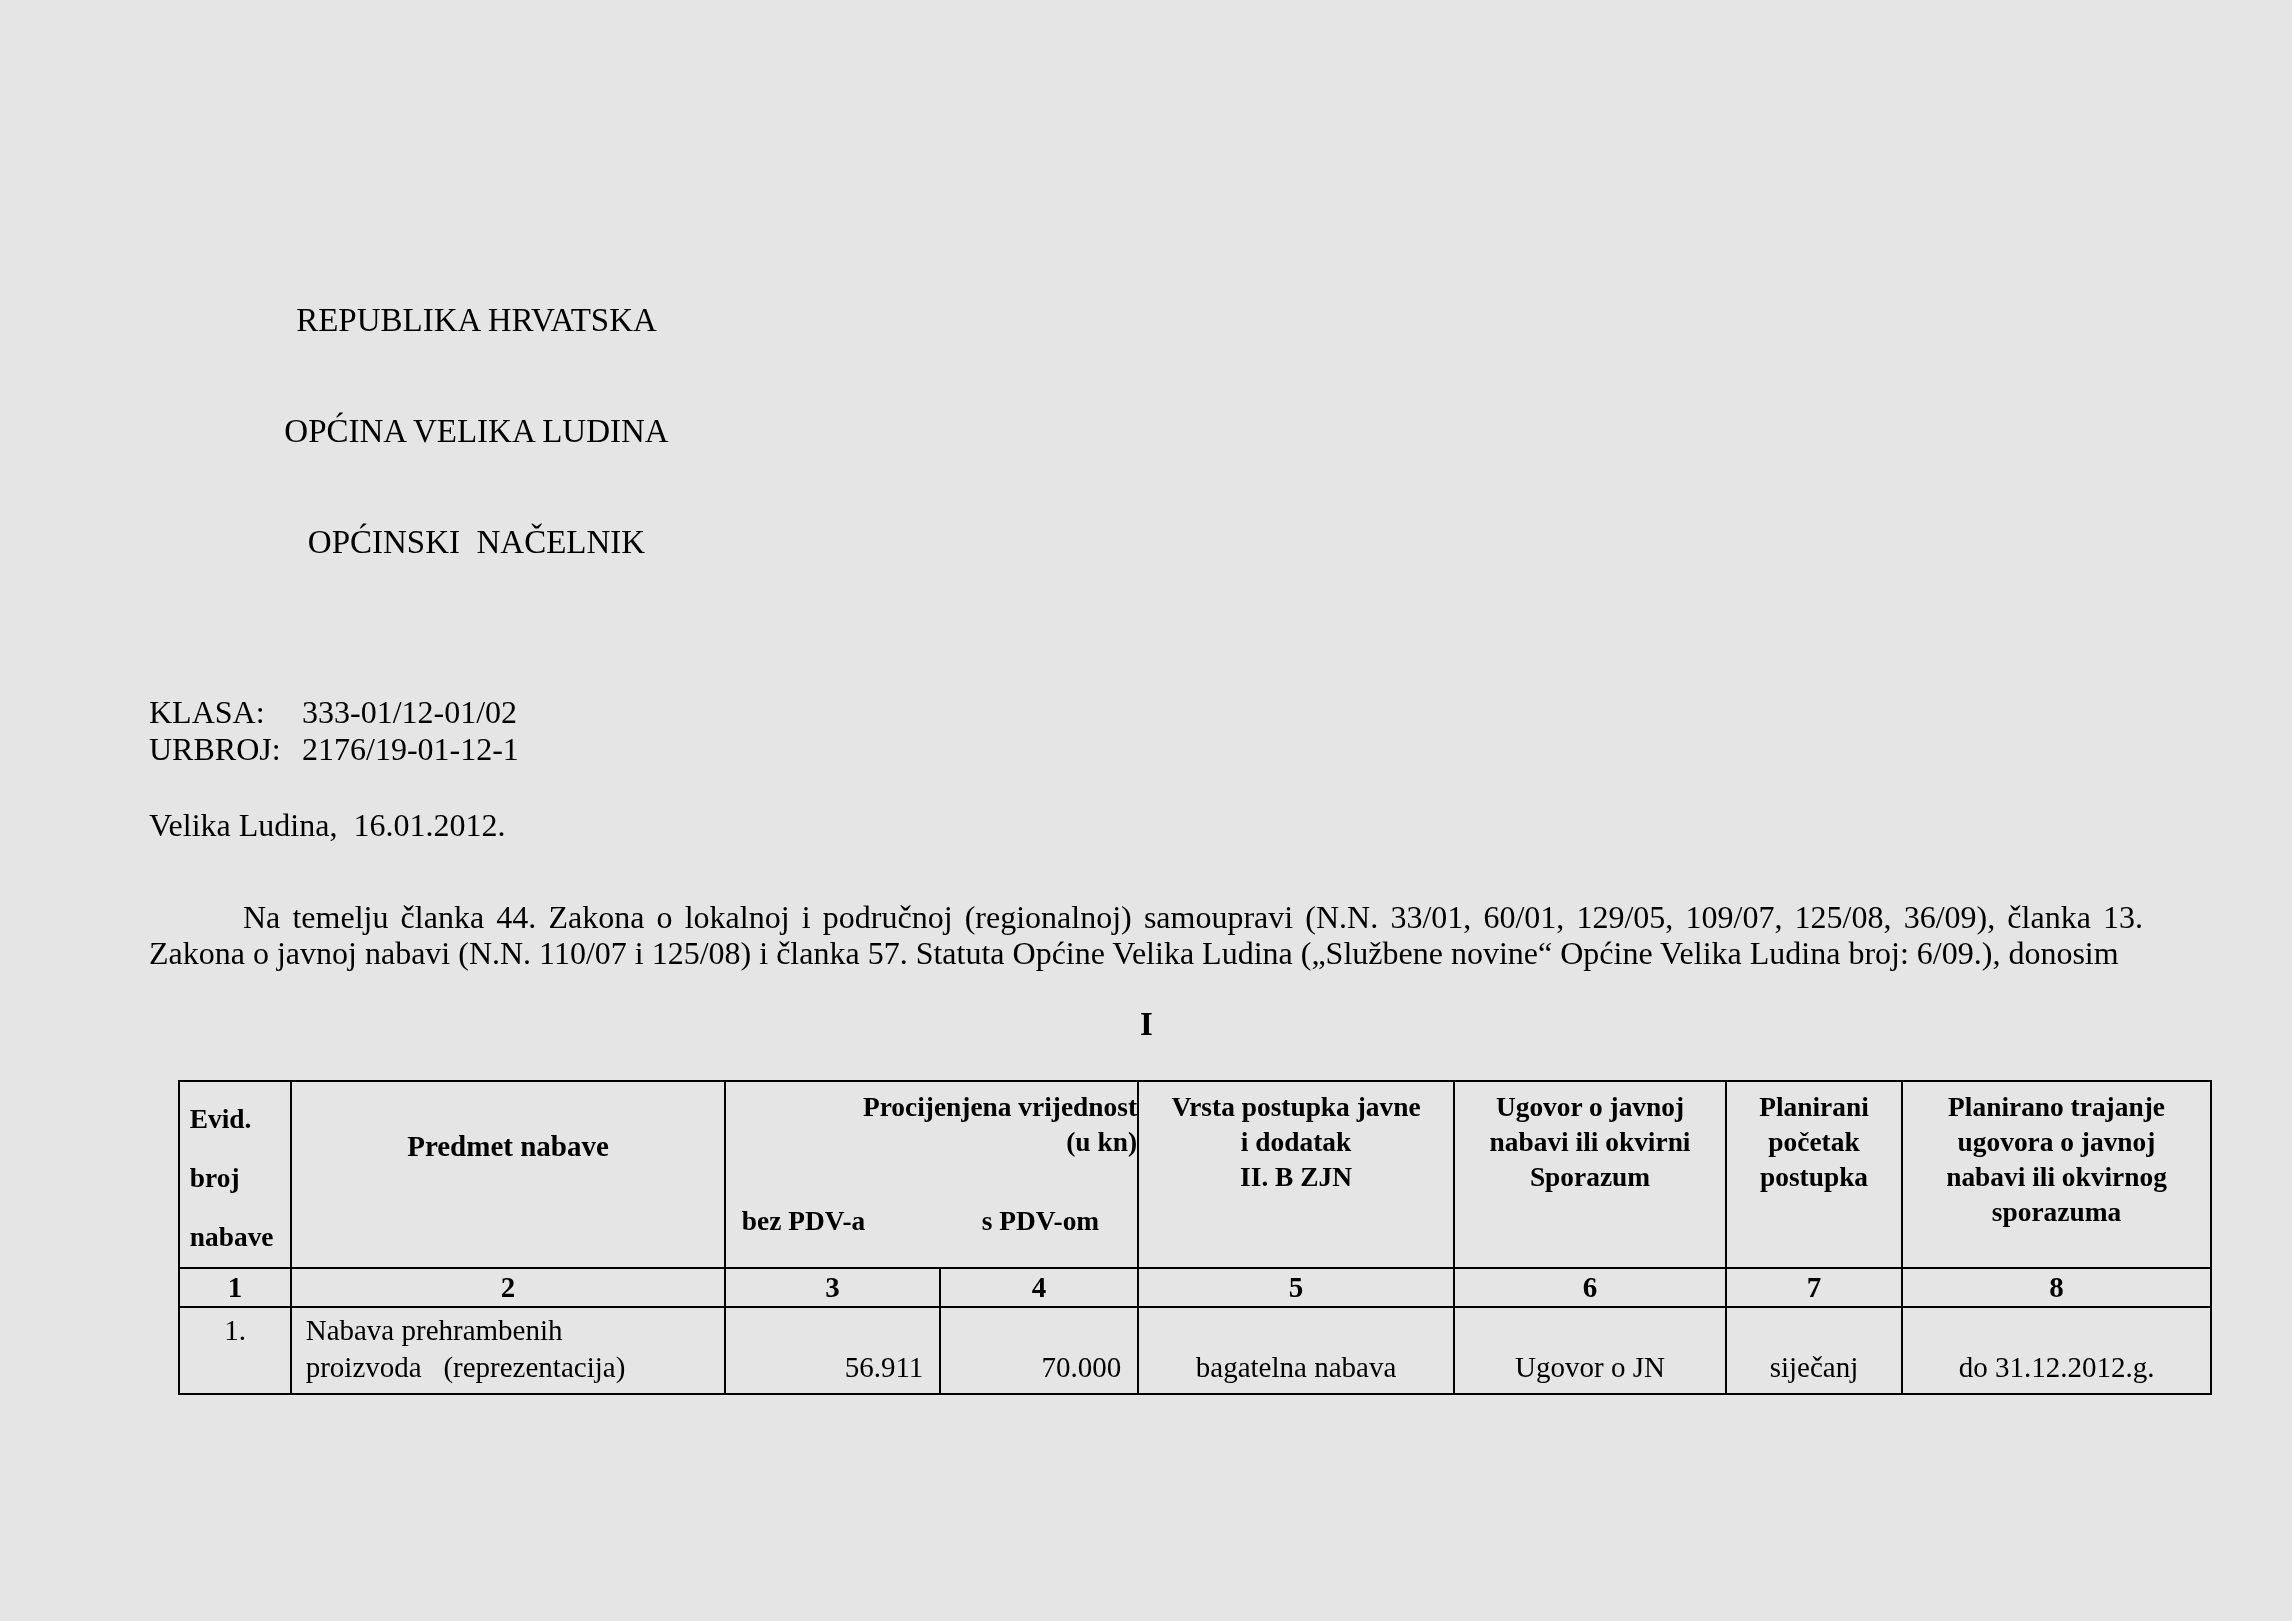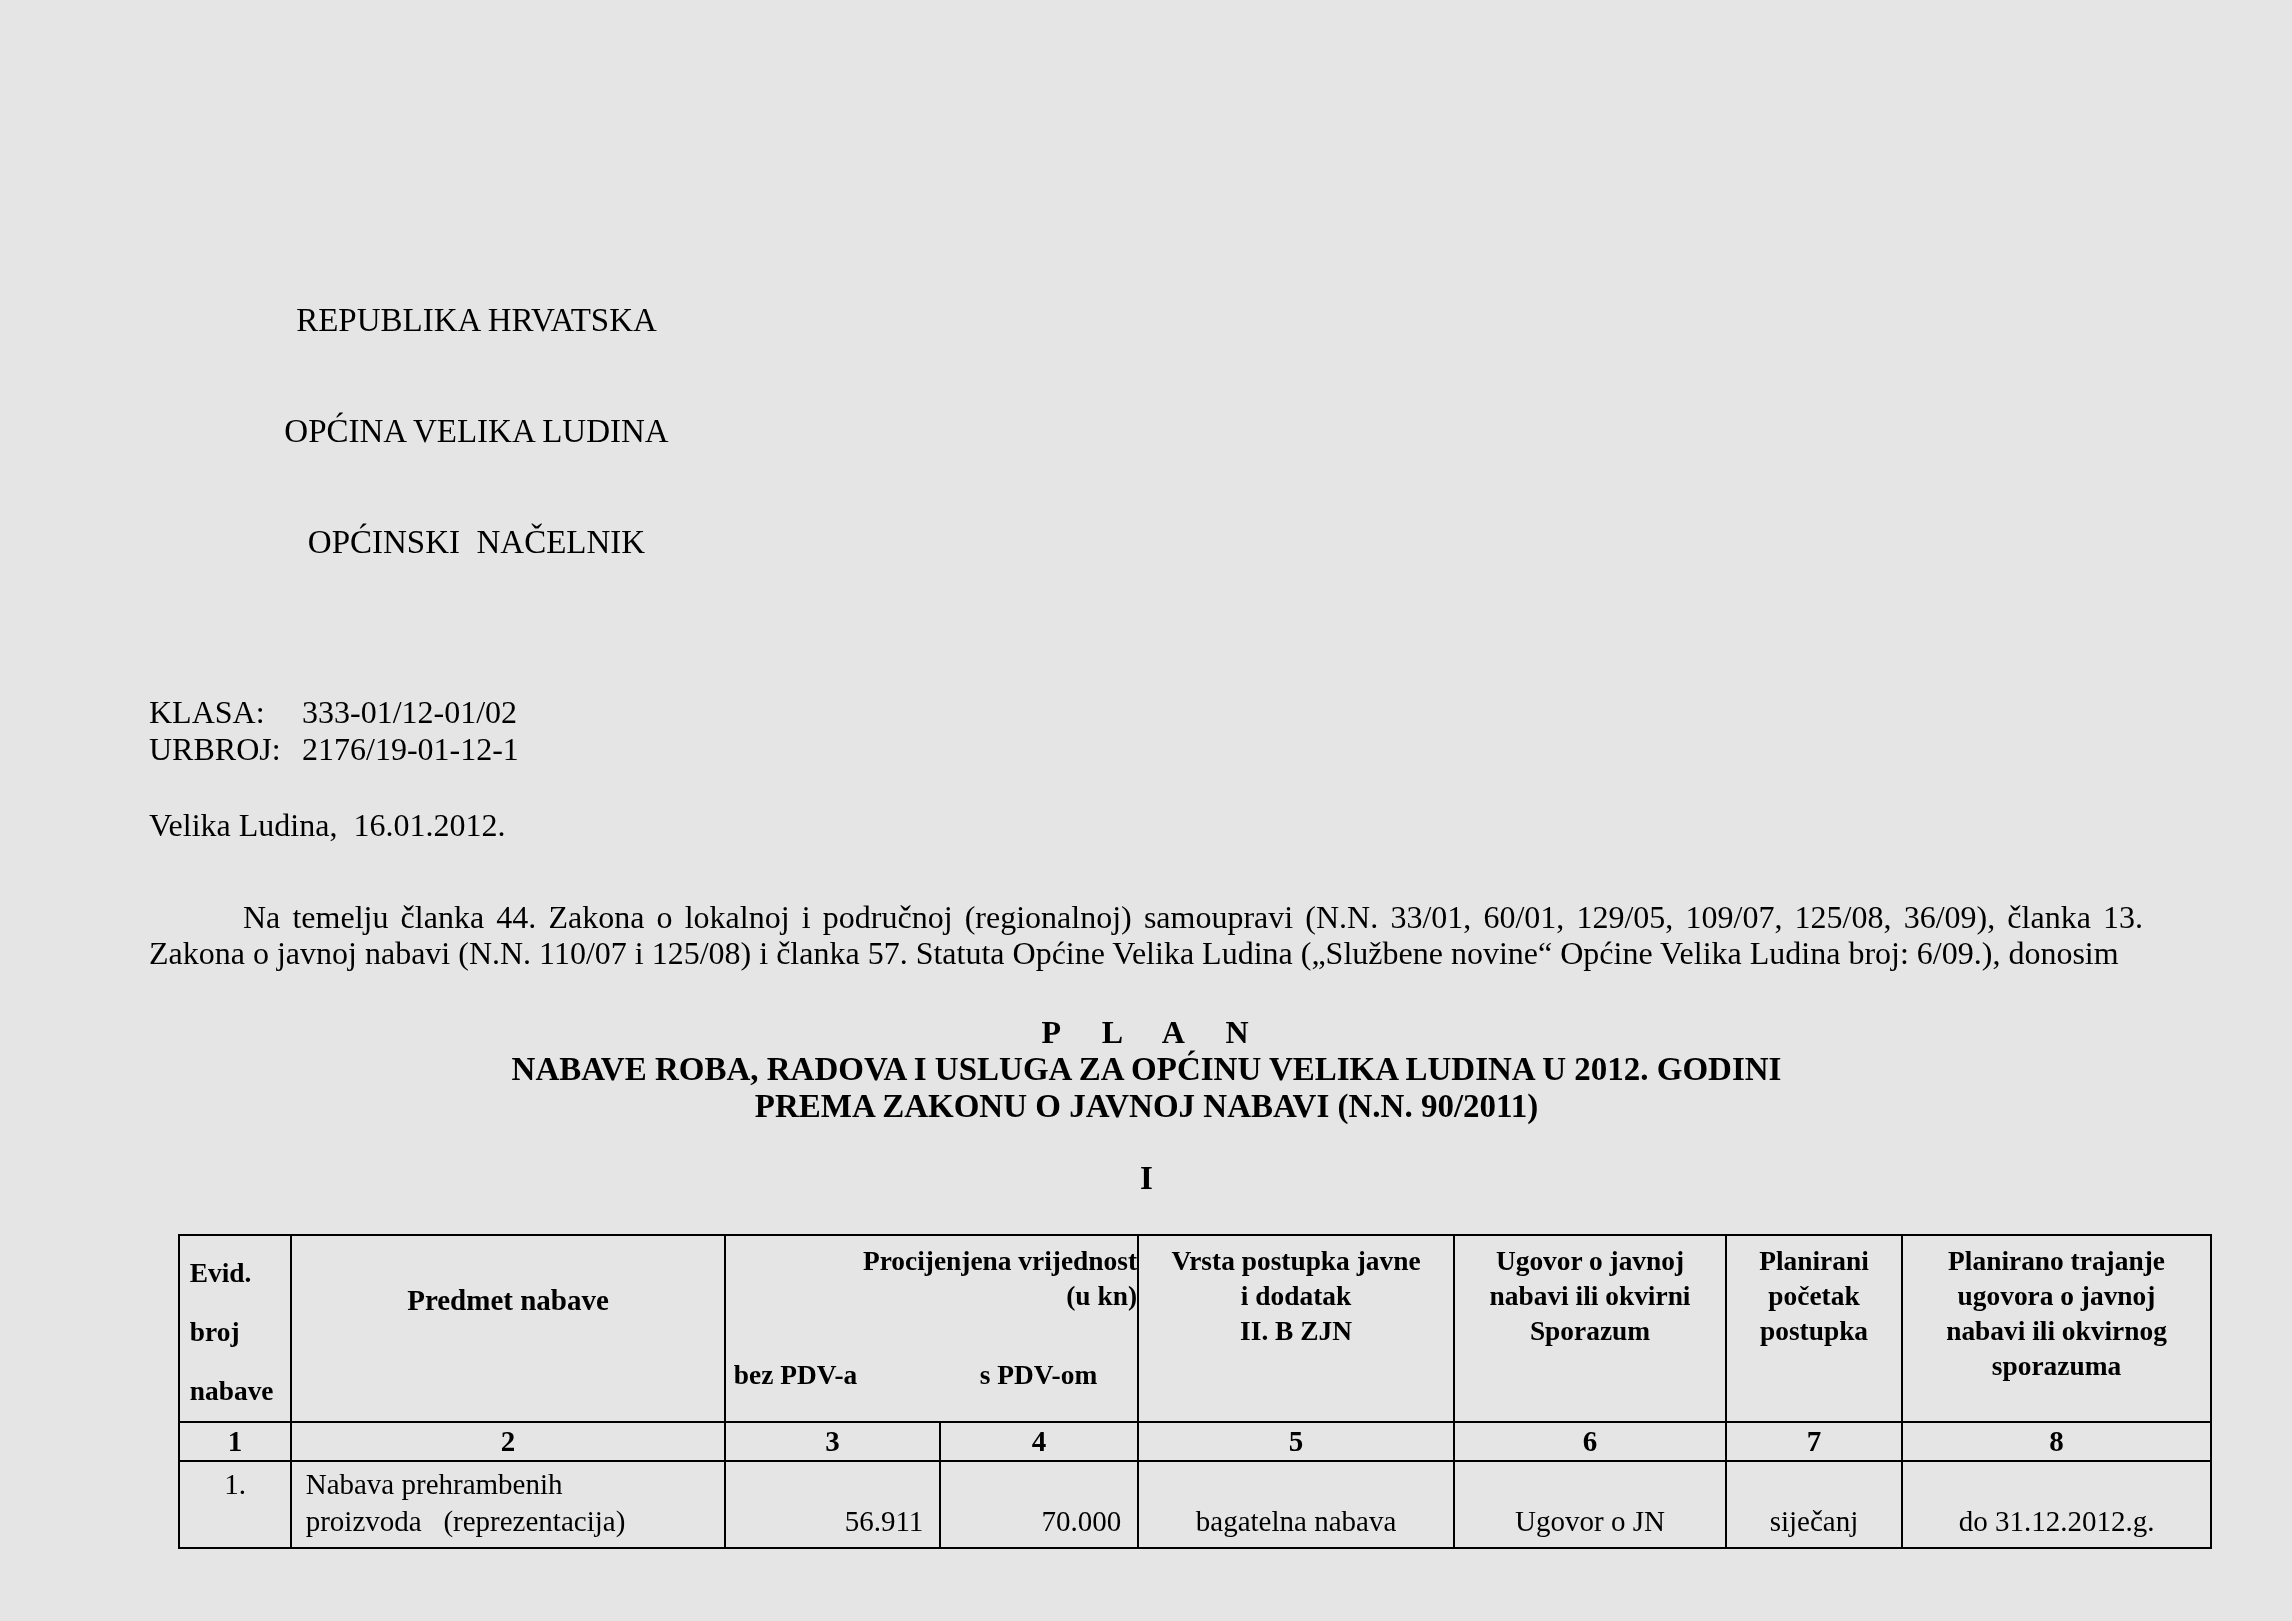--- a/index.html
+++ b/index.html
@@ -87,21 +87,21 @@
   tr.hdr th.h-evid {
     text-align: left;
     padding-left: 9.8px;
     line-height: 59px;
     white-space: pre-line;
   }
   tr.hdr th.h-predmet { padding-top: 47px; font-size: 29px; }
   tr.hdr th.h-group { position: relative; }
   .vg-title { white-space: pre-line; text-align: right; }
   .vg-subs {
-    position: absolute; left: 0; right: 0; bottom: 27.4px;
+    position: absolute; left: 8px; right: 0; bottom: 27.4px;
     display: flex;
   }
   .vg-subs .sub-bez { width: 215px; text-align: left; padding-left: 7.8px; }
   .vg-subs .sub-s   { width: 198px; text-align: center; }
   tr.hdr th.pre { white-space: pre-line; }
   
   tr.numrow th {
     border-bottom: 2.9px solid #000;
     font-weight: bold;
     font-size: 29px;
@@ -140,25 +140,20 @@
     </div>
     <div>
       <span class="label">URBROJ:</span><span>2176/19-01-12-1</span>
     </div>
   </div>
 
   <div class="place-date">Velika Ludina,  16.01.2012.</div>
 
   <p class="intro">Na temelju članka 44. Zakona o lokalnoj i područnoj (regionalnoj) samoupravi (N.N. 33/01, 60/01, 129/05, 109/07, 125/08, 36/09), članka 13. Zakona o javnoj nabavi (N.N. 110/07 i 125/08) i članka 57. Statuta Općine Velika Ludina („Službene novine“ Općine Velika Ludina broj: 6/09.), donosim</p>
 
-  <div class="doc-title">
-    <div class="t1">P  L  A  N</div>
-    <div class="t2">NABAVE ROBA, RADOVA I USLUGA ZA OPĆINU VELIKA LUDINA U 2012. GODINI</div>
-    <div class="t3">PREMA ZAKONU O JAVNOJ NABAVI (N.N. 90/2011)</div>
-  </div>
 
   <div class="numeral">I</div>
 
   <table class="plan">
     <colgroup>
       <col style="width:112px">
         <col style="width:434px">
         <col style="width:215px">
         <col style="width:198px">
       <col style="width:316px">

